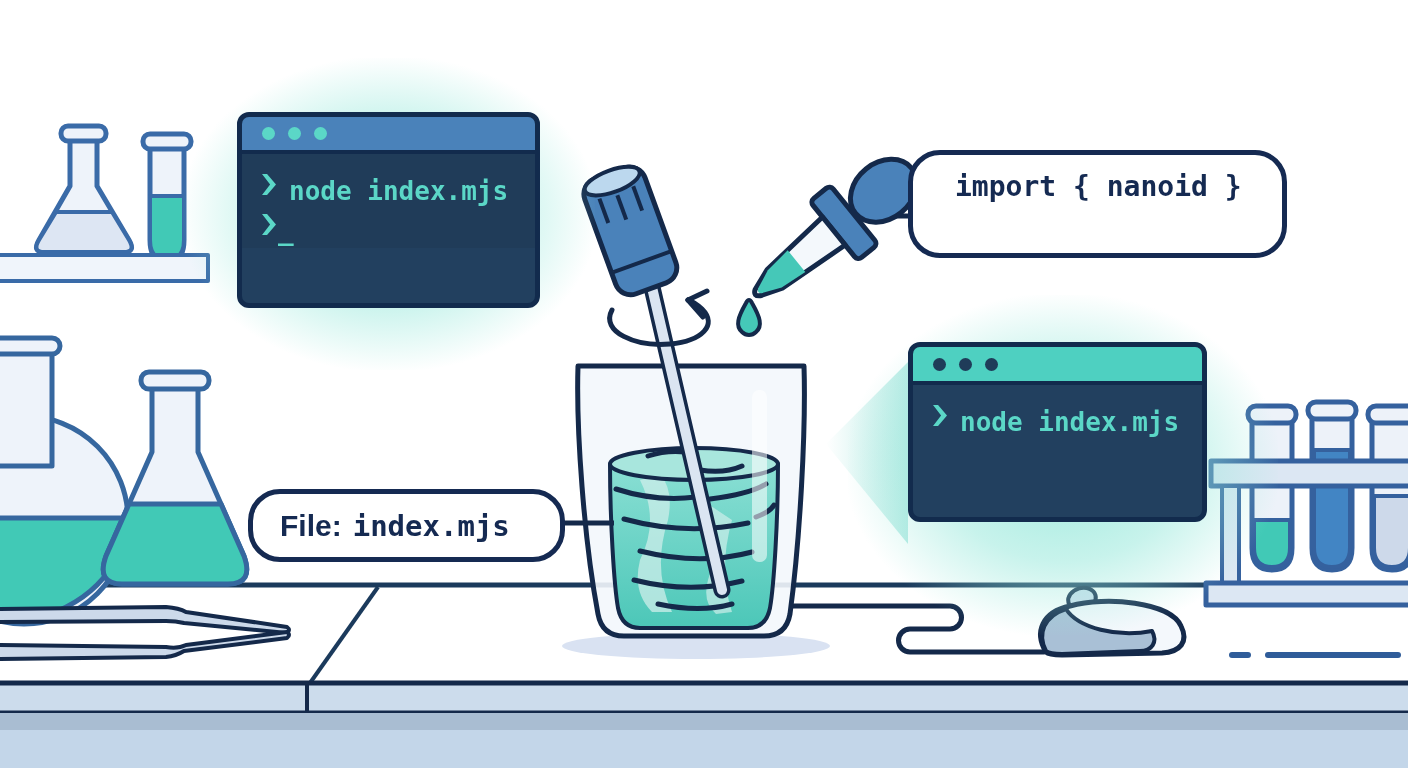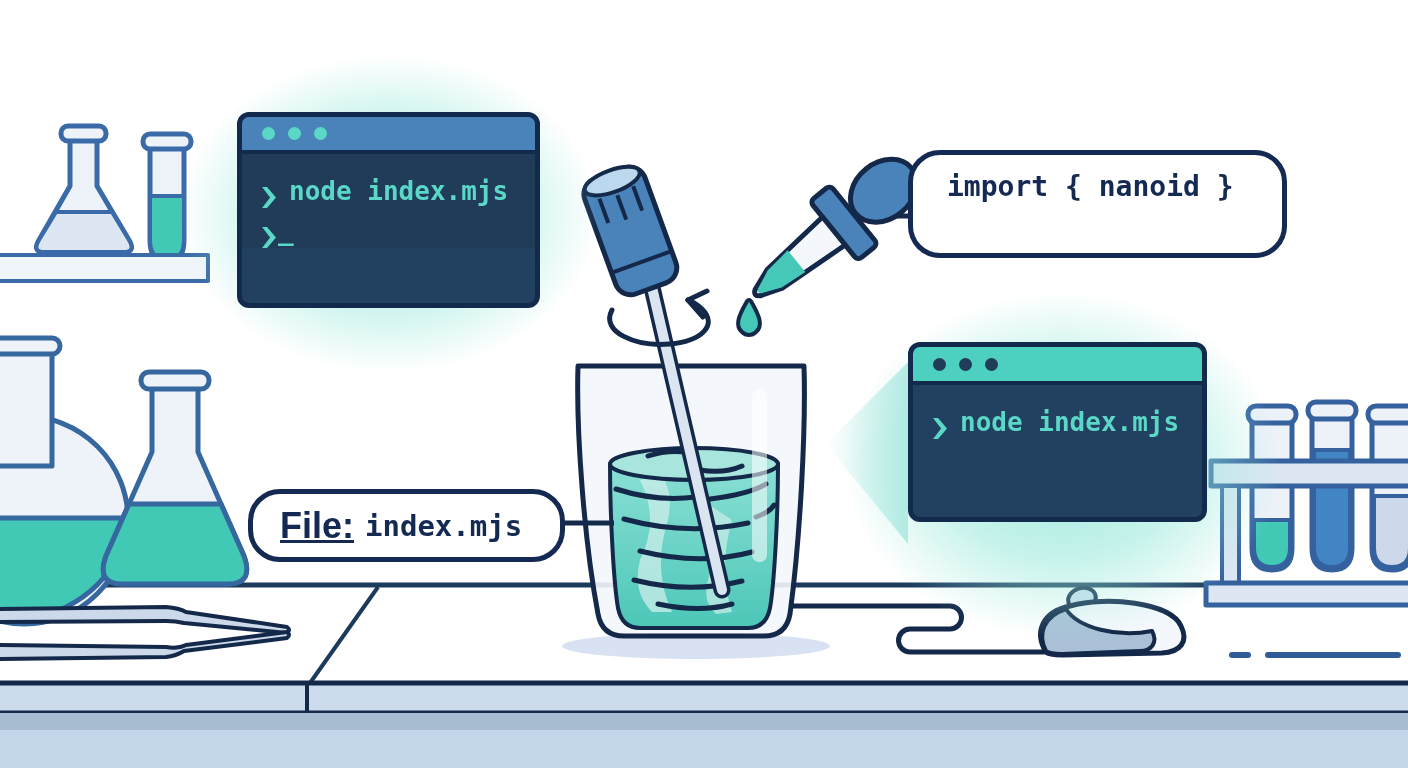--- a/index.html
+++ b/index.html
@@ -18,35 +18,35 @@
   .terminal1{left:237px; top:112px; width:293px; height:186px;}
   .terminal2{left:908px; top:342px; width:289px; height:170px;}
   .titlebar{display:flex; align-items:center; gap:13px; padding-left:20px;}
   .terminal1 .titlebar{height:33px; background:#4a82ba; border-bottom:4px solid #122b4d;}
   .terminal2 .titlebar{height:34px; background:#4ed0c1; border-bottom:4px solid #122b4d;}
   .dot{width:13px; height:13px; border-radius:50%;}
   .terminal1 .dot{background:#5bd7c7;}
   .terminal2 .dot{background:#1f3c59;}
   .term-body{padding:20px 14px 0 20px; background:#22405f;}
   .terminal1 .term-body{background:#203c59;}
-  .term-line{display:flex; align-items:flex-end; gap:13px;
+  .term-line{display:flex; align-items:flex-start; gap:13px;
     font-family:"DejaVu Sans Mono", monospace; font-weight:bold; font-size:26px;
     color:#5bd7c7; line-height:34px; white-space:nowrap;}
   .term-line + .term-line{margin-top:6px;}
   .chev{display:inline-block; width:14px; height:21px; background:#5bd7c7;
     clip-path:polygon(0 0,36% 0,100% 50%,36% 100%,0 100%,58% 50%); flex:0 0 auto;}
   .cursorline{gap:2px;}
 
   .bubble{position:absolute; z-index:3; background:#ffffff; border:5px solid #152a52;
     border-radius:32px; color:#152a52; box-sizing:border-box;}
   .bubble-code{left:908px; top:150px; width:379px; height:108px; padding:13px 0 0 34px;}
   .bubble-code .b-title{font-weight:bold; font-size:30px; line-height:36px;}
-  .bubble-code .b-code{font-family:"DejaVu Sans Mono", monospace; font-weight:bold; font-size:28px; line-height:38px; white-space:nowrap;}
+  .bubble-code .b-code{font-family:"DejaVu Sans Mono", monospace; font-weight:bold; font-size:28px; line-height:38px; white-space:nowrap;margin-left:8px;}
   .bubble-file{left:248px; top:489px; width:317px; height:73px; display:flex; align-items:center; gap:11px; padding-left:27px;}
-  .bubble-file .b-title{font-weight:bold; font-size:36px;text-decoration:underline;}
+  .bubble-file .b-title{font-weight:bold; font-size:30px;}
   .bubble-file .b-code{font-family:"DejaVu Sans Mono", monospace; font-weight:bold; font-size:29px; white-space:nowrap;}
 </style>
 </head>
 <body>
 
 <div class="stage">
 
   <svg class="art" width="1408" height="768" viewBox="0 0 1408 768">
     <defs>
       <linearGradient id="liquidGrad" x1="0" y1="0" x2="0" y2="1">

